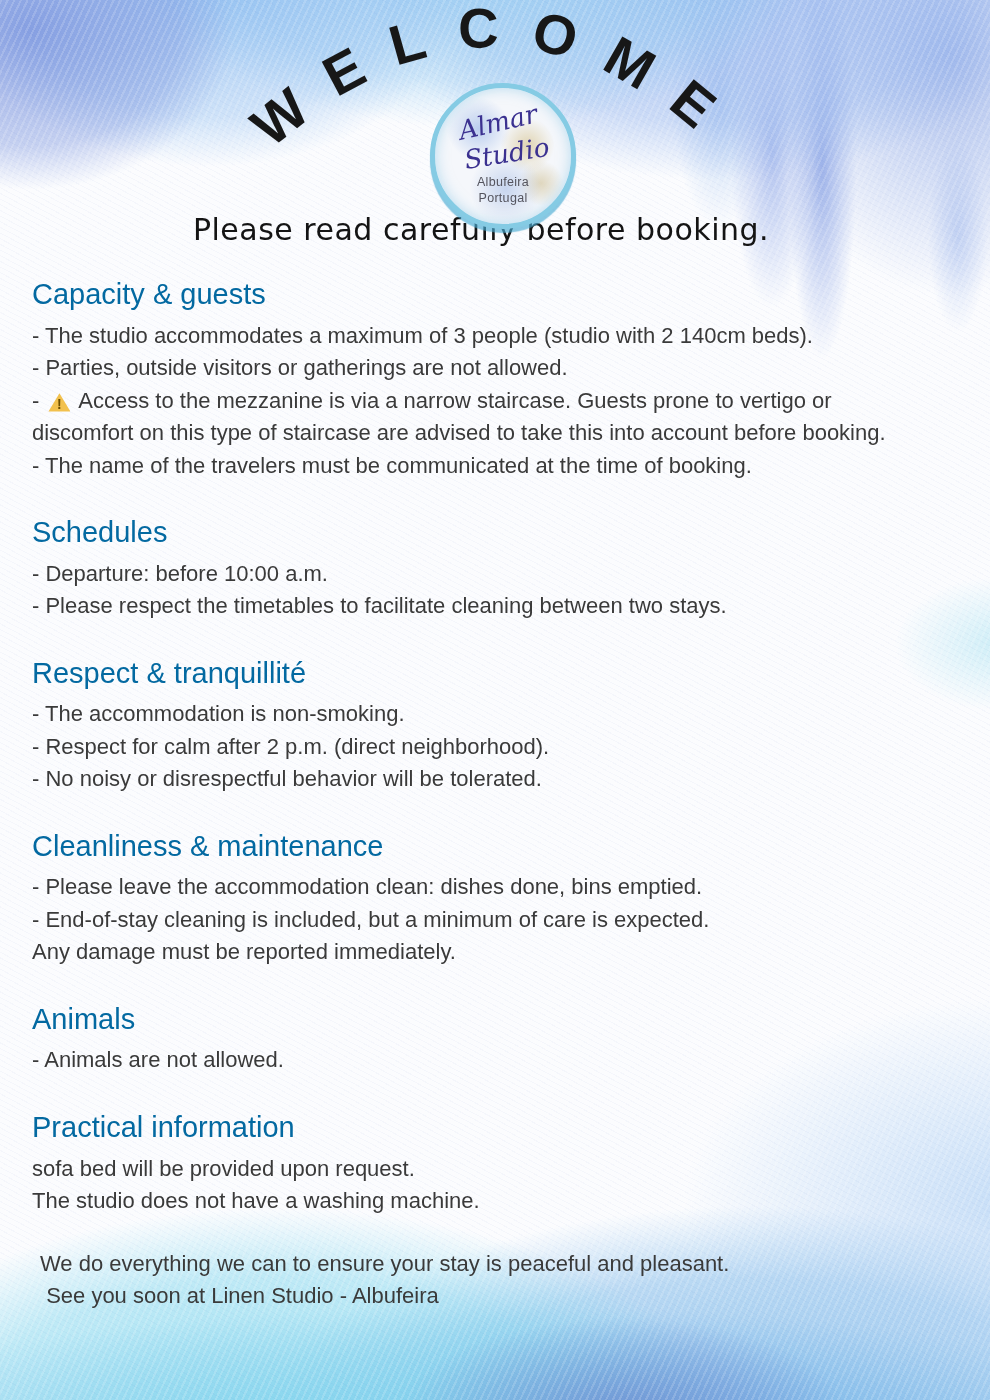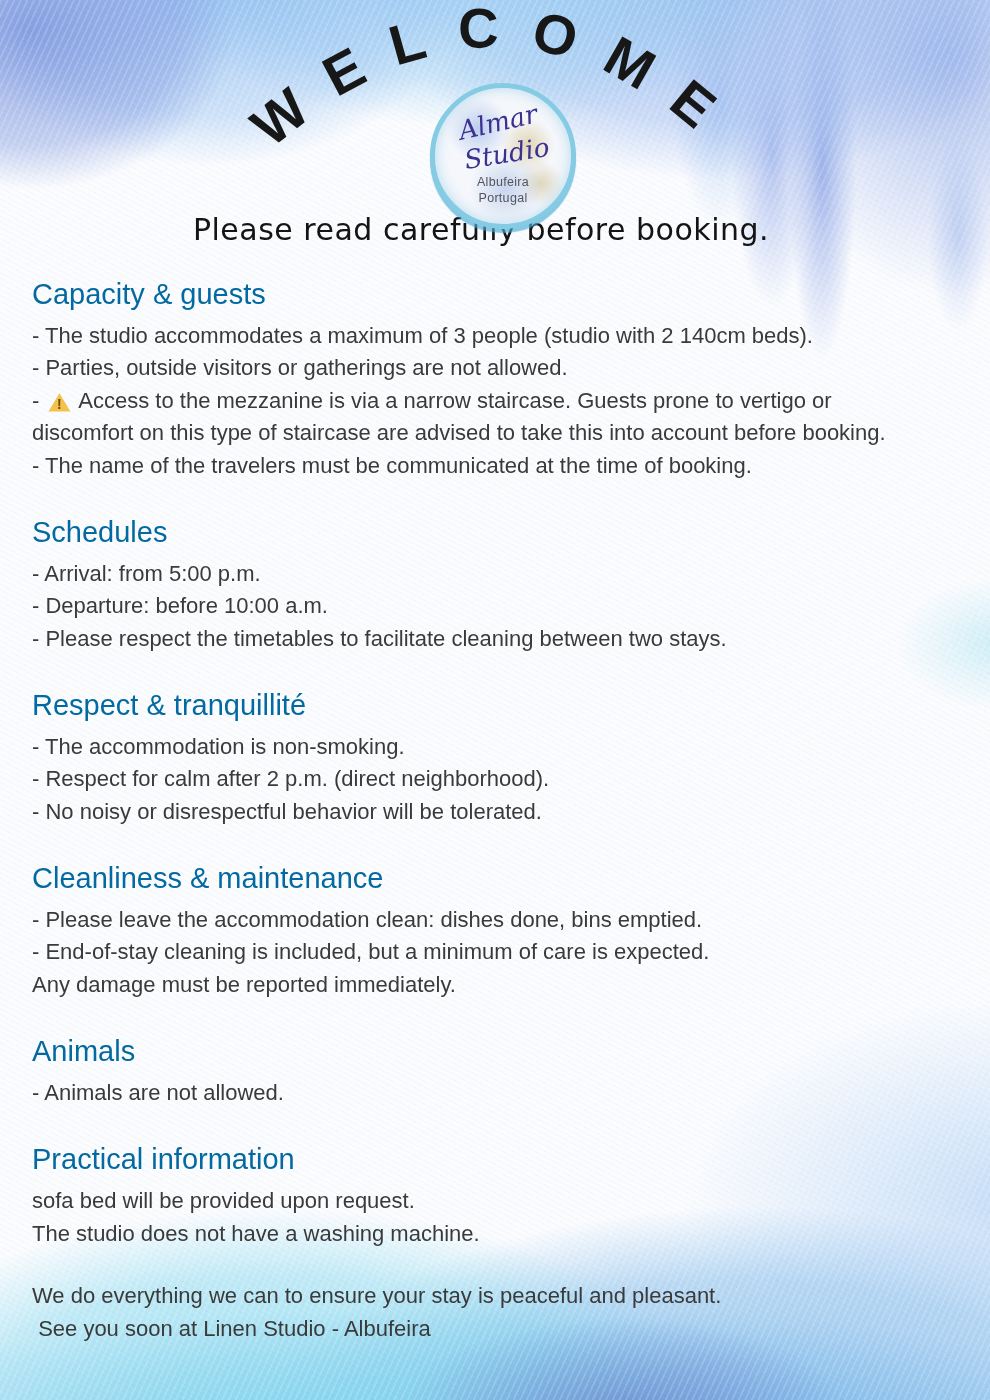--- a/index.html
+++ b/index.html
@@ -89,21 +89,21 @@
   .line{
     font-size:22px;color:#3a3a3a;line-height:32.5px;white-space:pre-wrap;
   }
   .warn{
     display:inline-block;width:22px;height:19px;margin:0 3px;
     background:#f2c14e;
     clip-path:polygon(50% 4%,100% 100%,0% 100%);
     color:#6b4e00;font-weight:bold;font-size:14px;line-height:23px;text-align:center;
     vertical-align:-1px;
   }
-  .footer{margin-top:24px;}
+  .footer{margin-top:24px;margin-left:8px;}
 </style>
 </head>
 <body>
 
 <div class="page">
   <div class="bg"></div>
   <div class="texture"></div>
 
   <svg class="welcome-svg" width="990" height="230" viewBox="0 0 990 230">
     <defs>
@@ -130,21 +130,20 @@
         <section class="sec">
           <div class="sec-heading">Capacity &amp; guests</div>
           <div class="line">- The studio accommodates a maximum of 3 people (studio with 2 140cm beds).</div>
           <div class="line">- Parties, outside visitors or gatherings are not allowed.</div>
           <div class="line">- <span class="warn">!</span> Access to the mezzanine is via a narrow staircase. Guests prone to vertigo or</div>
           <div class="line">discomfort on this type of staircase are advised to take this into account before booking.</div>
           <div class="line">- The name of the travelers must be communicated at the time of booking.</div>
         </section>
         <section class="sec">
           <div class="sec-heading">Schedules</div>
-          <div class="line">- Arrival: from 5:00 p.m.</div>
           <div class="line">- Departure: before 10:00 a.m.</div>
           <div class="line">- Please respect the timetables to facilitate cleaning between two stays.</div>
         </section>
         <section class="sec">
           <div class="sec-heading">Respect &amp; tranquillité</div>
           <div class="line">- The accommodation is non-smoking.</div>
           <div class="line">- Respect for calm after 2 p.m. (direct neighborhood).</div>
           <div class="line">- No noisy or disrespectful behavior will be tolerated.</div>
         </section>
         <section class="sec">

